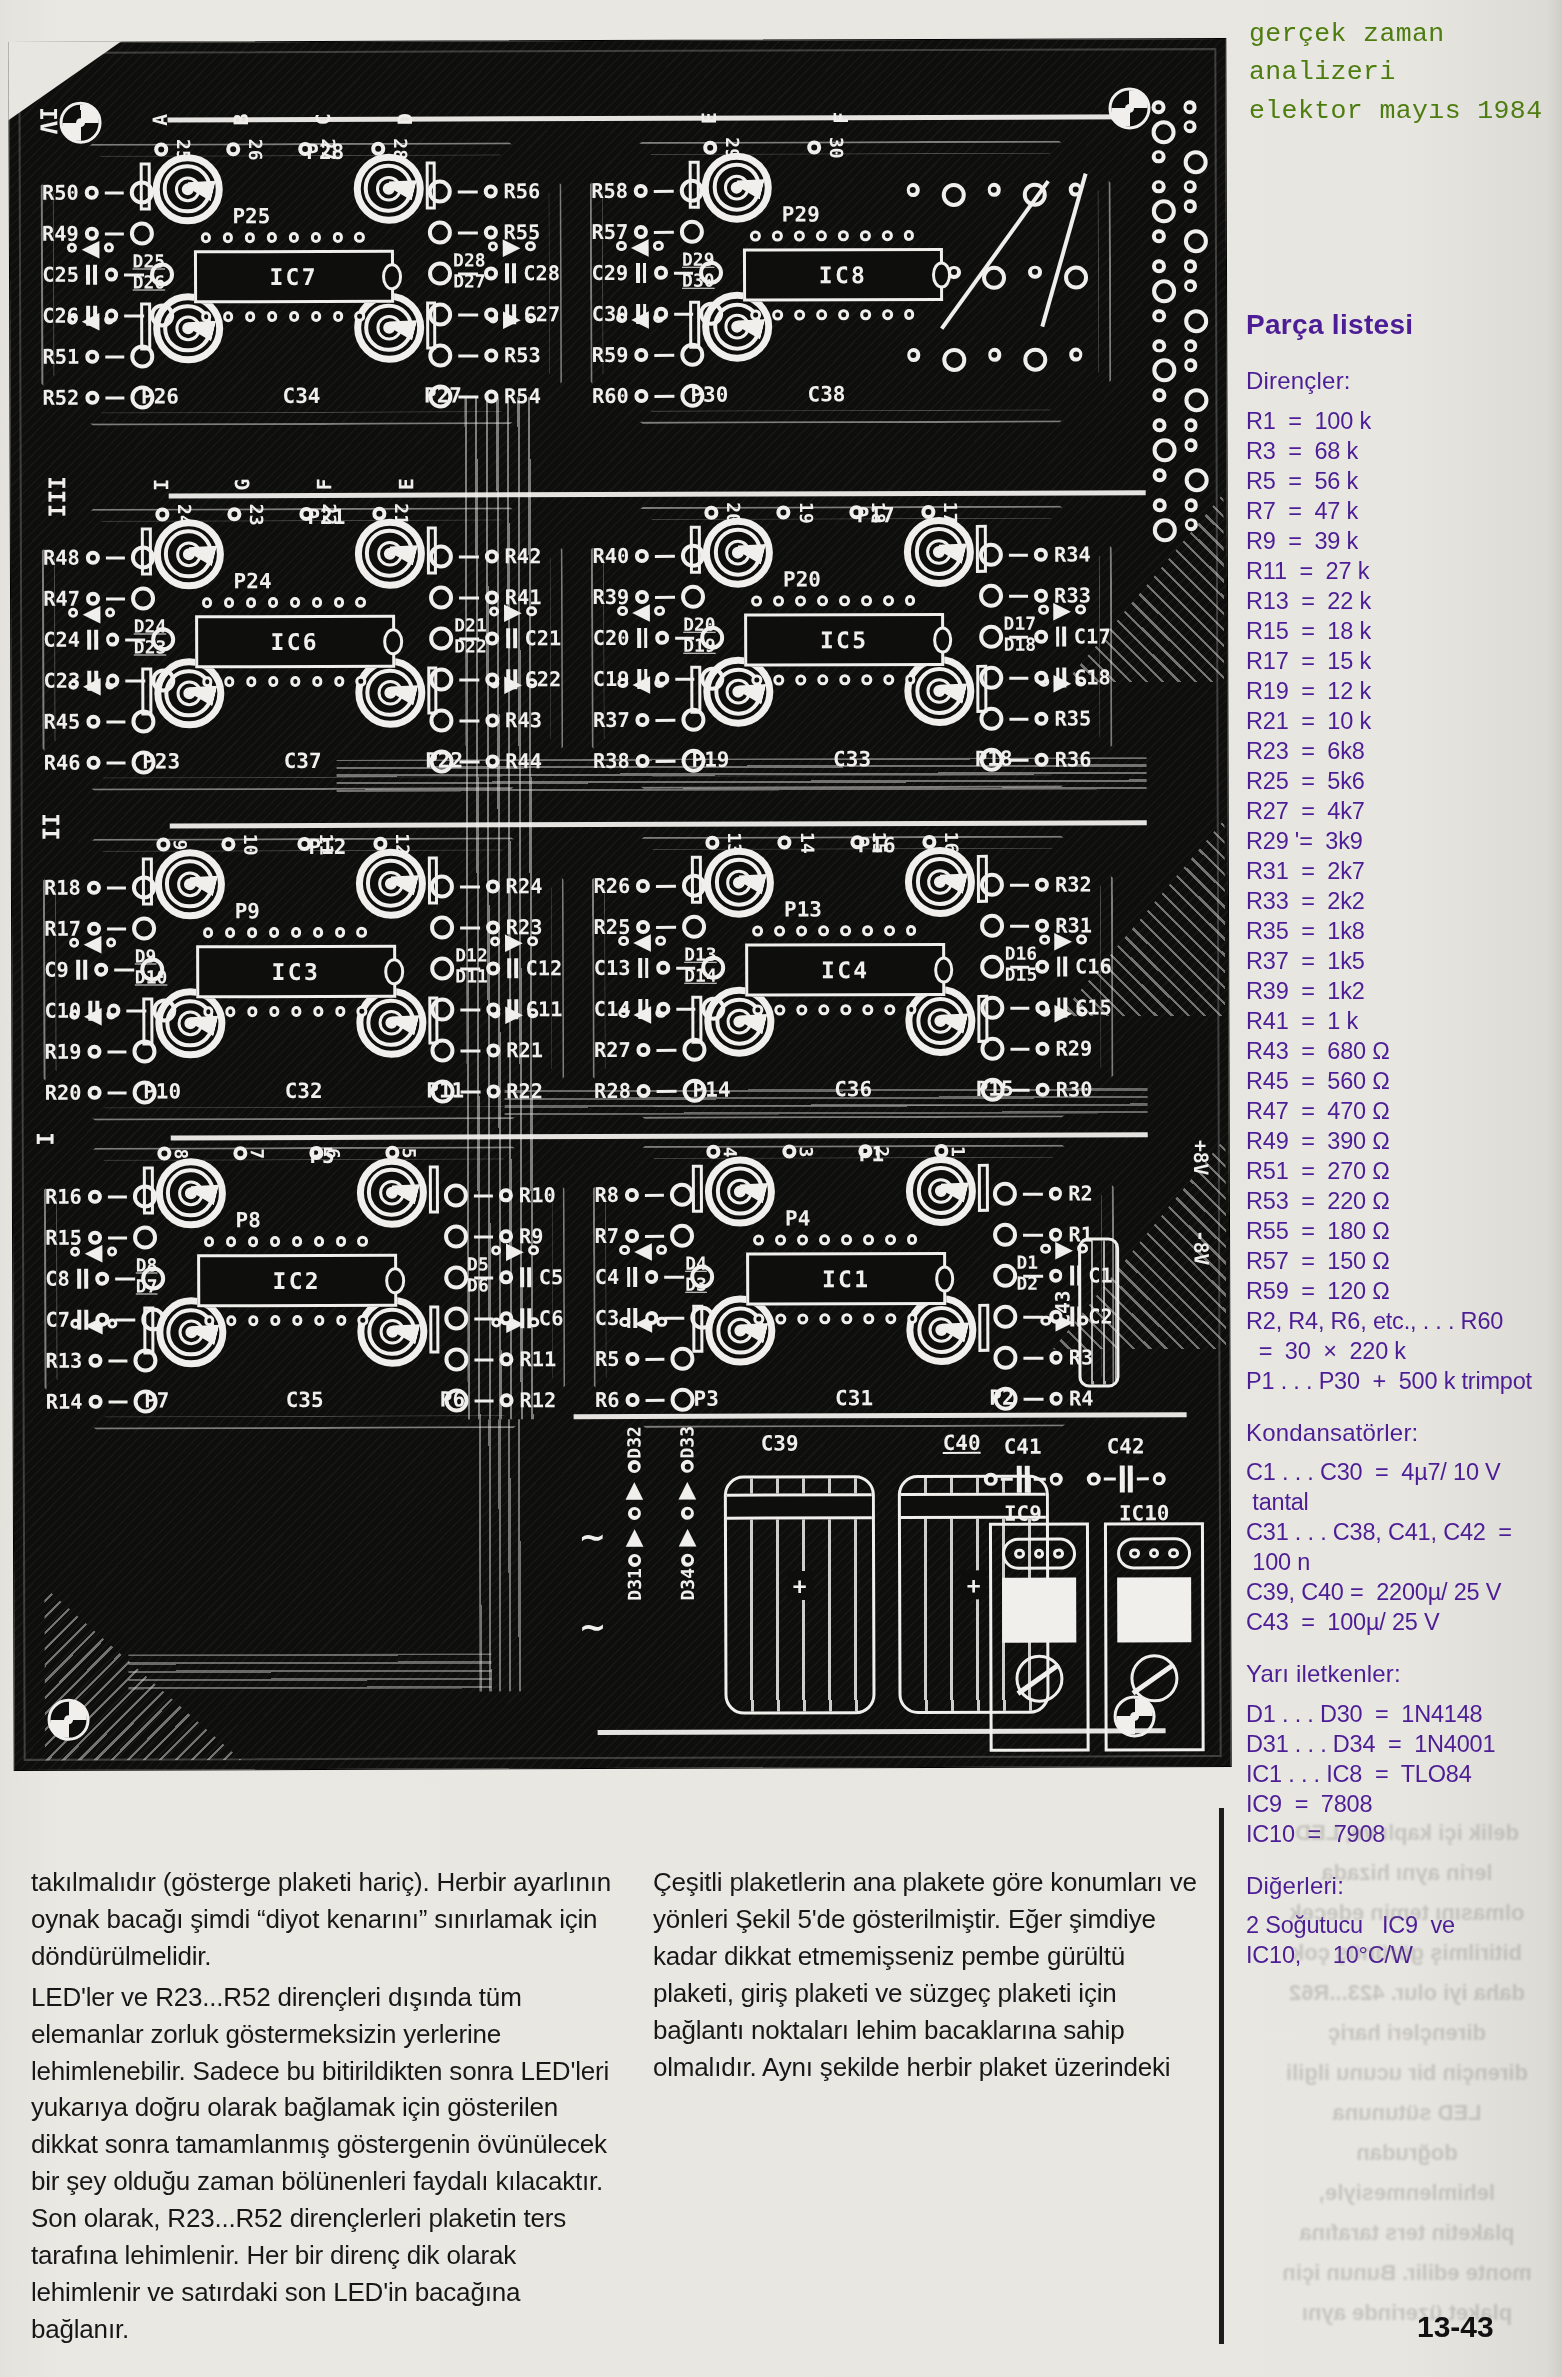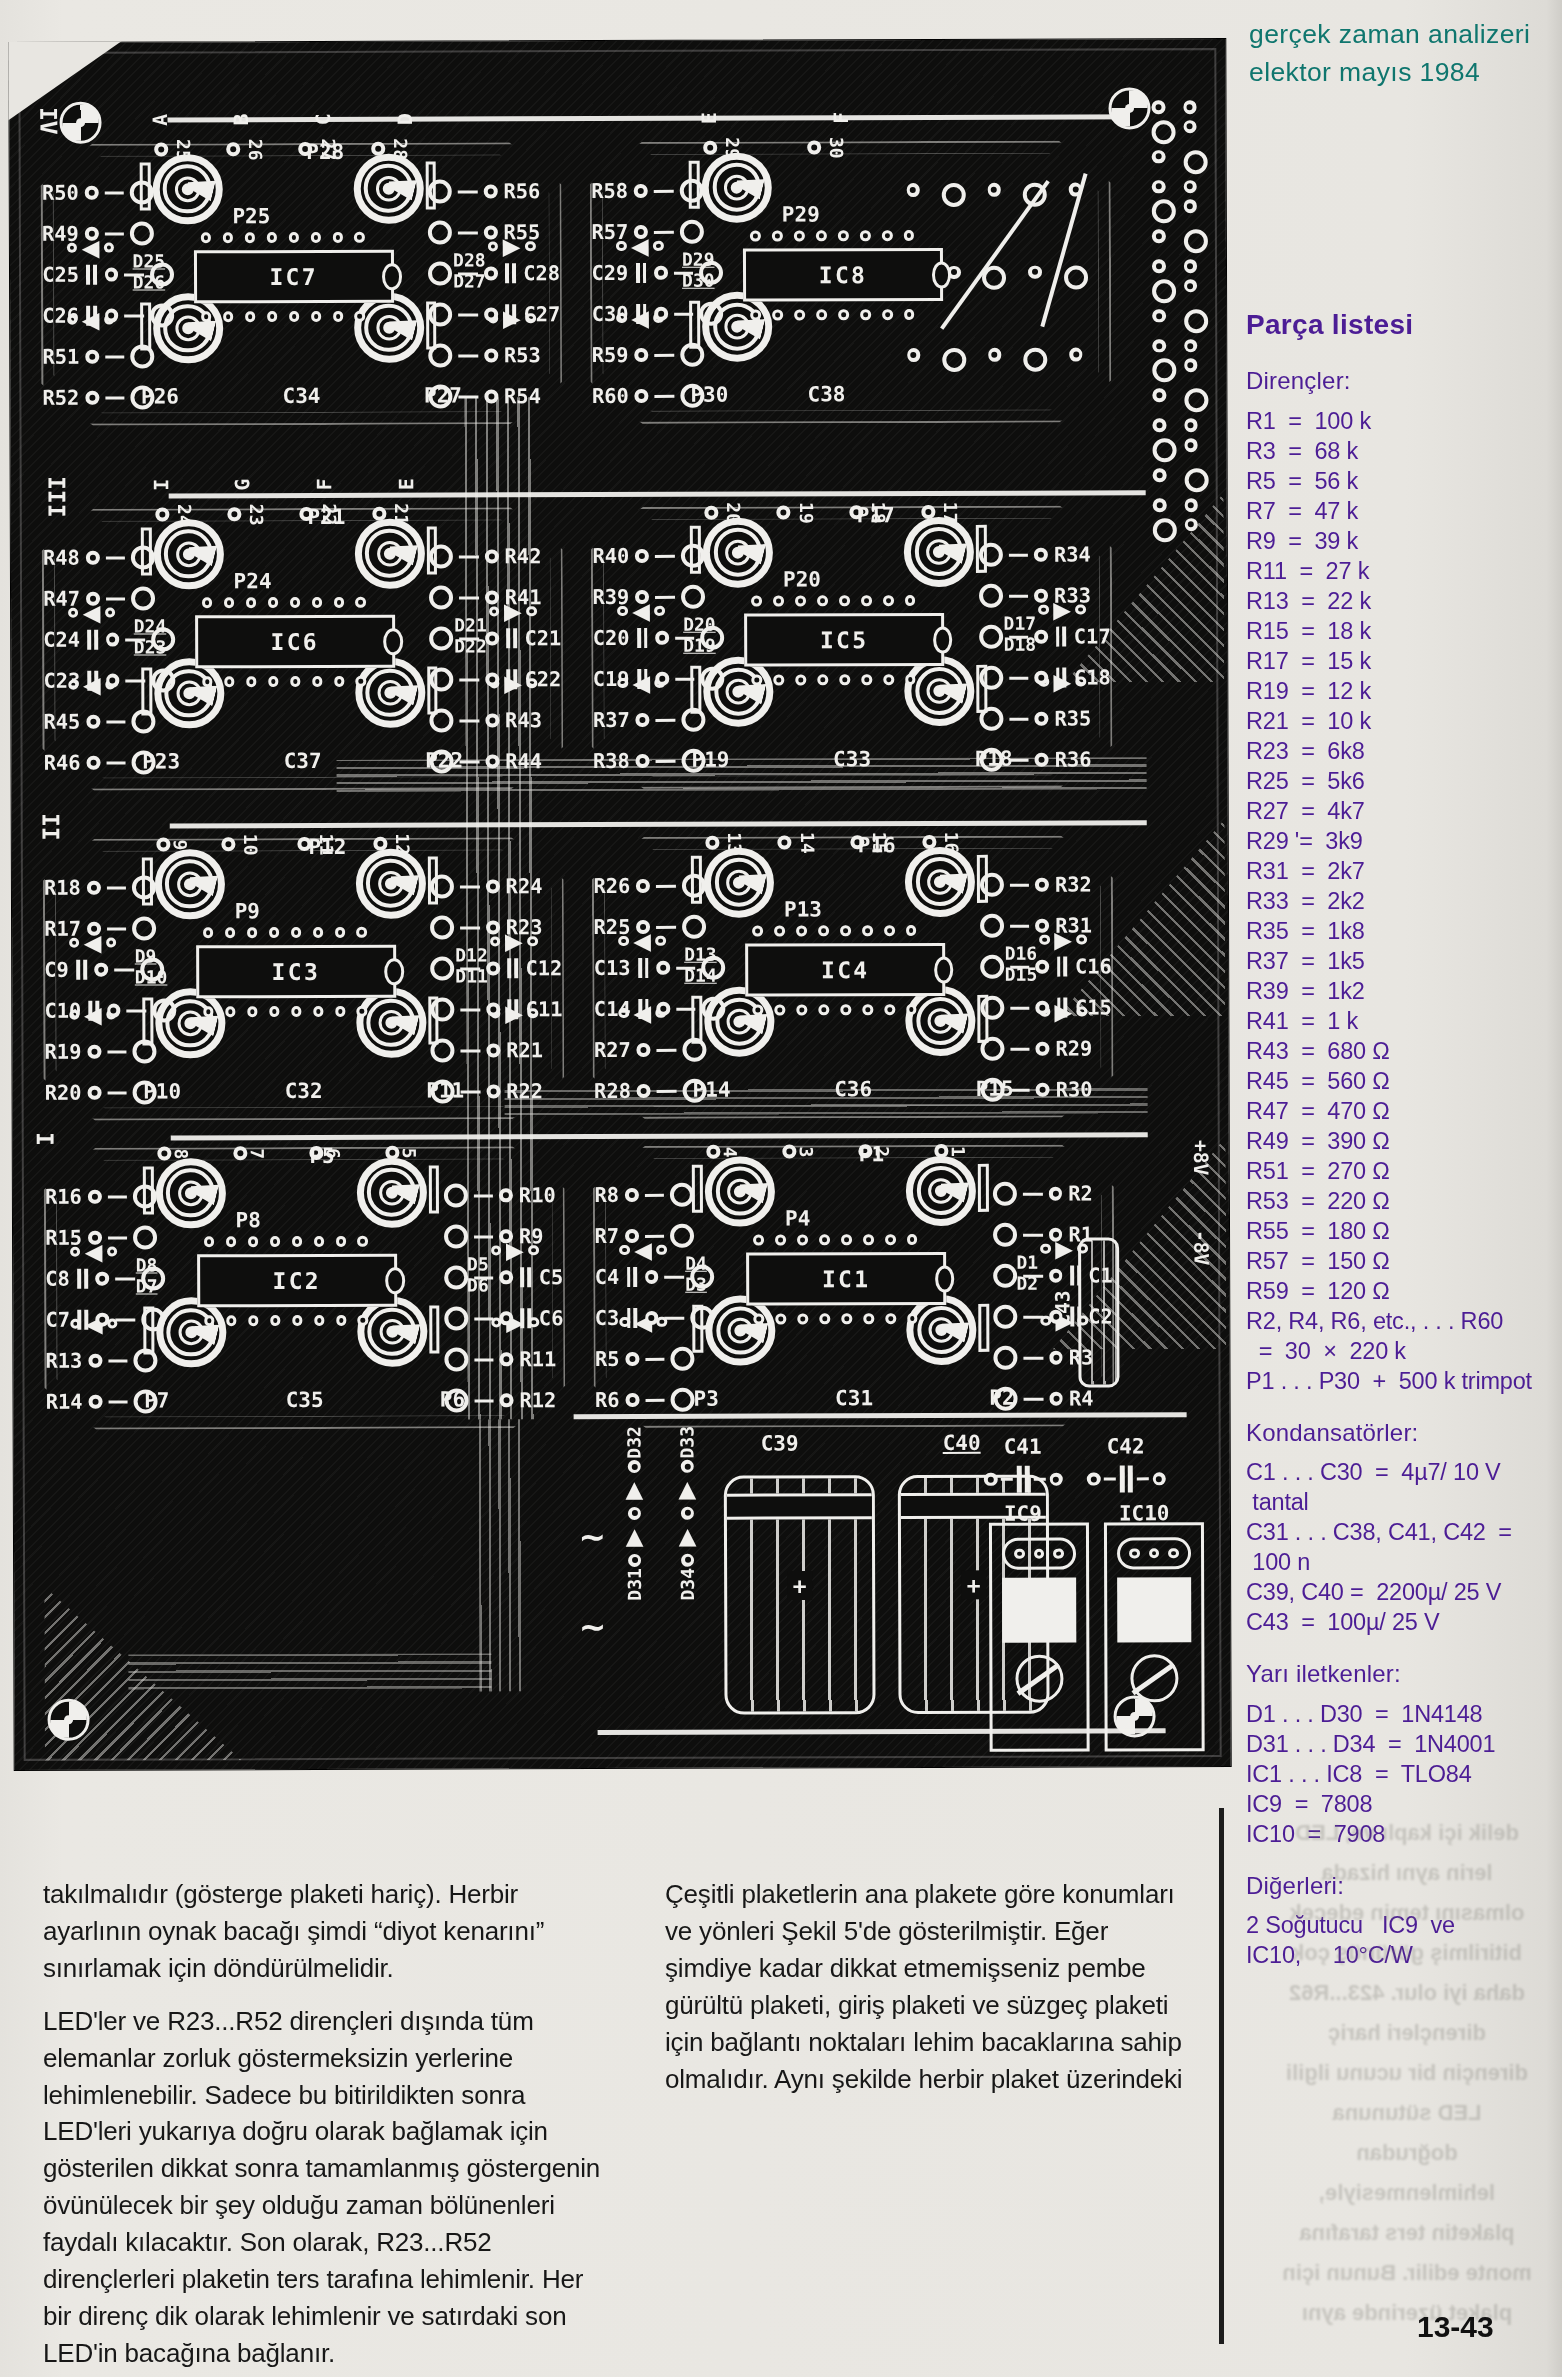--- a/index.html
+++ b/index.html
@@ -4,21 +4,21 @@
 <style>
   :root{ --silk:#f0efec; --ink:#161616; --paper:#e8e6e1; --board:#0e0e0d; }
   *{box-sizing:border-box; margin:0; padding:0;}
   html,body{width:1562px;}
   body{
     position:relative; width:1562px; height:2377px; overflow:hidden;
     background:linear-gradient(90deg,#e4e2dd 0,#eae8e3 4%,#e8e6e1 90%,#dddbd6 99%,#cfcdc8 100%);
     font-family:"Liberation Sans", sans-serif; color:var(--ink);
   }
   
-  .masthead{position:absolute; left:1249px; top:15px; font-size:26.5px; line-height:1.45; letter-spacing:0.4px; color:#0f766e;}
+  .masthead{position:absolute; left:1249px; top:15px; font-size:26.5px; line-height:1.45; letter-spacing:0.4px; color:#4d7c0f;font-family:Liberation Mono, monospace;}
   
   .board{position:absolute; left:12px; top:41px; width:1216px; height:1727px; background:var(--board);
          transform:rotate(-.18deg); outline:0.8px solid #000;}
   .board::before{content:''; position:absolute; inset:9px; border:2.3px solid rgba(240,239,236,.22); pointer-events:none;}
   .wedge{position:absolute; left:-1.5px; top:-1.5px; width:114px; height:79px;
          background:linear-gradient(var(--paper),var(--paper)); clip-path:polygon(0 0,100% 0,0 100%);}
   .texture{position:absolute; inset:0; background:
       repeating-linear-gradient(135deg, rgba(255,255,255,.035) 0 1.5px, transparent 1.5px 6.8px);}
   .mark{position:absolute; width:42px; height:42px; border-radius:50%; border:3.8px solid var(--silk);
         background:conic-gradient(var(--silk) 0 25%, var(--board) 25% 50%, var(--silk) 50% 75%, var(--board) 75% 100%);}
@@ -136,21 +136,21 @@
   .prail{position:absolute; right:10.6px; font:700 19.7px "DejaVu Sans Mono", monospace; color:var(--silk);
          transform:rotate(90deg);}
   .sq{position:absolute; color:var(--silk); font:700 33px "DejaVu Sans", sans-serif;}
   
   .parts{position:absolute; left:1246px; top:309px; width:316px; color:#4c1d95;}
   .parts h2{font-size:28px; font-weight:700; letter-spacing:0.3px; margin-bottom:26px;}
   .pl-head{font-size:24px; margin:23px 0 10.6px; letter-spacing:0.2px;}
   .pl-line{font-size:23.5px; line-height:30px; white-space:pre-wrap; letter-spacing:-0.2px;}
   
   .col{position:absolute; top:1860px; font-size:26px; line-height:1.42; letter-spacing:-0.2px; color:#171717;}
-  .col p{margin:16px;}
+  .col p{margin:4px;}
   .col1{left:27px; width:599px;}
   .col2{left:649px; width:553px;}
   .col2 h3{font-size:27px; font-weight:700; margin:30px 0 7.6px;}
   .vrule{position:absolute; left:1219px; top:1808px; width:5.3px; height:536px; background:#1d1d1d;}
   .bleed{position:absolute; left:1263px; top:1813px; width:288px; text-align:center;
          color:#78776f; opacity:.30; filter:blur(0.8px); transform:scaleX(-1);
          font:700 22px/1.82 "Liberation Sans", sans-serif;}
   .pageno{position:absolute; left:1417px; top:2310px; font-size:30px; font-weight:700; color:#111;}
 </style>
 </head>

